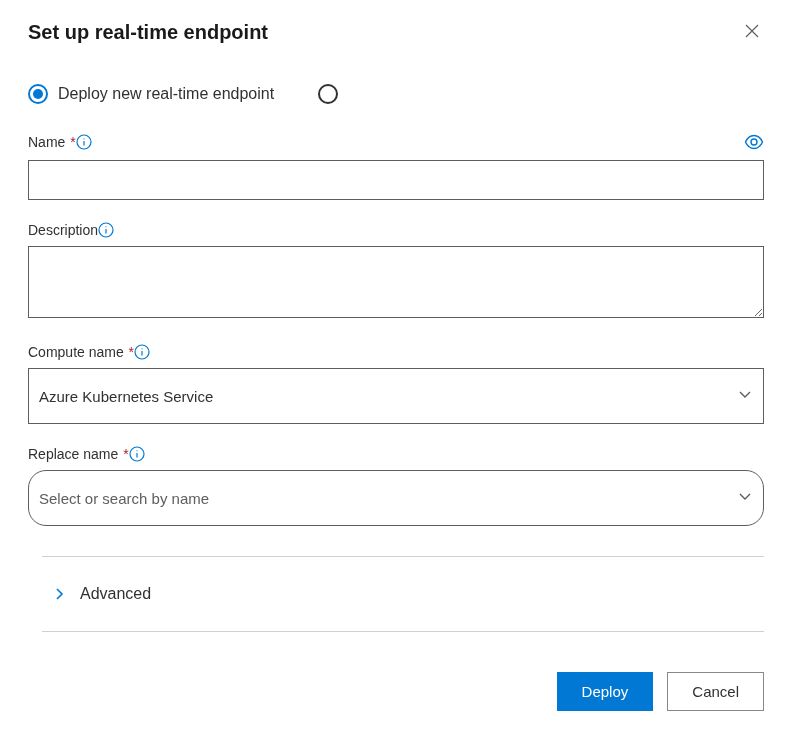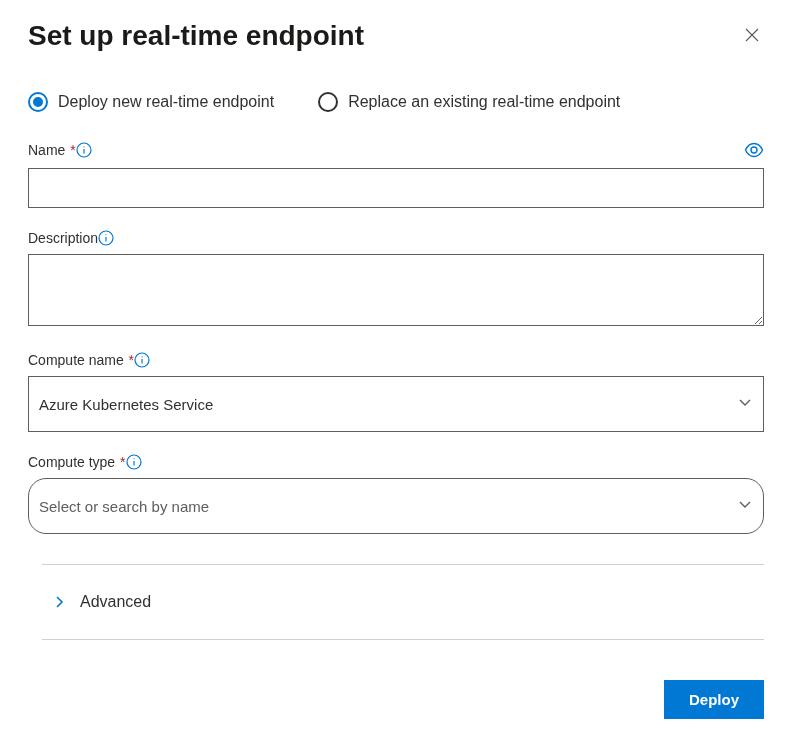--- a/index.html
+++ b/index.html
@@ -1,18 +1,18 @@
 <!DOCTYPE html>
 <html><head>
   <meta charset="utf-8">
   <style>
     * { box-sizing: border-box; margin: 0; padding: 0; }
     body { font-family: "Segoe UI", -apple-system, sans-serif; background: #fff; color: #323130; width: 792px; padding: 20px 28px; }
     .header { display: flex; justify-content: space-between; align-items: center; margin-bottom: 40px; }
-    .title { font-size: 28px; font-weight: 600; color: #1b1a19; }
+    .title { font-size: 20px; font-weight: 600; color: #1b1a19; }
     .close-btn { width: 24px; height: 24px; display: flex; align-items: center; justify-content: center; cursor: pointer; color: #605e5c; background: none; border: none; }
     .close-btn svg { width: 16px; height: 16px; }
     .radio-row { display: flex; gap: 44px; margin-bottom: 28px; align-items: flex-start; }
     .radio-option { display: flex; align-items: center; gap: 10px; cursor: pointer; }
     .radio-circle { width: 20px; height: 20px; border-radius: 50%; display: flex; align-items: center; justify-content: center; flex-shrink: 0; }
     .radio-circle.selected { border: 2px solid #0078d4; }
     .radio-circle.selected::after { content: ""; width: 10px; height: 10px; background: #0078d4; border-radius: 50%; }
     .radio-circle.unselected { border: 2px solid #323130; }
     .radio-label { font-size: 16px; color: #323130; }
     .form-field { margin-bottom: 22px; }
@@ -30,21 +30,21 @@
     .select-input { width: 100%; height: 56px; border: 1px solid #605e5c; padding: 0 36px 0 10px; font-size: 15px; font-family: inherit; background: #fff; cursor: pointer; display: flex; align-items: center; }
     .select-input.placeholder { color: #605e5c; border-radius: 18px; }
     .chevron-down { position: absolute; right: 12px; top: 50%; transform: translateY(-50%); pointer-events: none; color: #605e5c; }
     .chevron-down svg { width: 14px; height: 14px; }
     .advanced-section { border-top: 1px solid #d2d0ce; border-bottom: 1px solid #d2d0ce; padding: 28px 0; margin: 30px 0 40px 14px; }
     .advanced-toggle { display: flex; align-items: center; gap: 14px; cursor: pointer; padding-left: 10px; }
     .chevron-right { color: #0078d4; display: inline-flex; }
     .chevron-right svg { width: 14px; height: 14px; }
     .advanced-label { font-size: 16px; color: #323130; }
     .footer { display: flex; justify-content: flex-end; gap: 14px; }
-    .btn { padding: 10px 24px; font-size: 15px; font-family: inherit; font-weight: 700; border: 1px solid; cursor: pointer; min-width: 96px; }
+    .btn { padding: 10px 24px; font-size: 15px; font-family: inherit; font-weight: 400; border: 1px solid; cursor: pointer; min-width: 96px; }
     .btn-primary { background: #0078d4; color: #fff; border-color: #0078d4; }
     .btn-secondary { background: #fff; color: #323130; border-color: #8a8886; font-weight: 400; }
   </style>
 </head>
 <body>
 
 <div class="header">
   <h1 class="title">Set up real-time endpoint</h1>
   <button class="close-btn">
     <span>
@@ -55,21 +55,20 @@
   </button>
 </div>
 
 <div class="radio-row">
   <div class="radio-option">
     <span class="radio-circle selected"></span>
     <span class="radio-label">Deploy new real-time endpoint</span>
   </div>
   <div class="radio-option">
     <span class="radio-circle unselected"></span>
-    <span class="radio-label">Replace an existing real-time endpoint</span>
   </div>
 </div>
 
 <div class="form-field">
   <div class="field-label-row">
     <div class="label-left">
       <span class="field-label">
         <span>Name</span><span class="required"> *</span>
       </span>
       <span class="info-icon">
@@ -128,21 +127,21 @@
           <path d="M2 5 L7 10 L12 5"></path>
         </svg>
     </span>
   </div>
 </div>
 
 <div class="form-field">
   <div class="field-label-row">
     <div class="label-left">
       <span class="field-label">
-        <span>Compute type</span><span class="required"> *</span>
+        <span>Replace name</span><span class="required"> *</span>
       </span>
       <span class="info-icon">
         <svg viewBox="0 0 16 16" fill="none" stroke="currentColor" stroke-width="1.2">
             <circle cx="8" cy="8" r="7"></circle>
             <circle cx="8" cy="4.8" r="0.6" fill="currentColor" stroke="none"></circle>
             <path d="M8 7 L8 11.5"></path>
           </svg>
       </span>
     </div>
   </div>
@@ -162,13 +161,14 @@
       <svg viewBox="0 0 14 14" fill="none" stroke="currentColor" stroke-width="1.6">
           <path d="M5 2 L10 7 L5 12"></path>
         </svg>
     </span>
     <span class="advanced-label">Advanced</span>
   </div>
 </div>
 
 <div class="footer">
   <button class="btn btn-primary">Deploy</button>
+  <button class="btn btn-secondary">Cancel</button>
 </div>
 
 </body></html>

